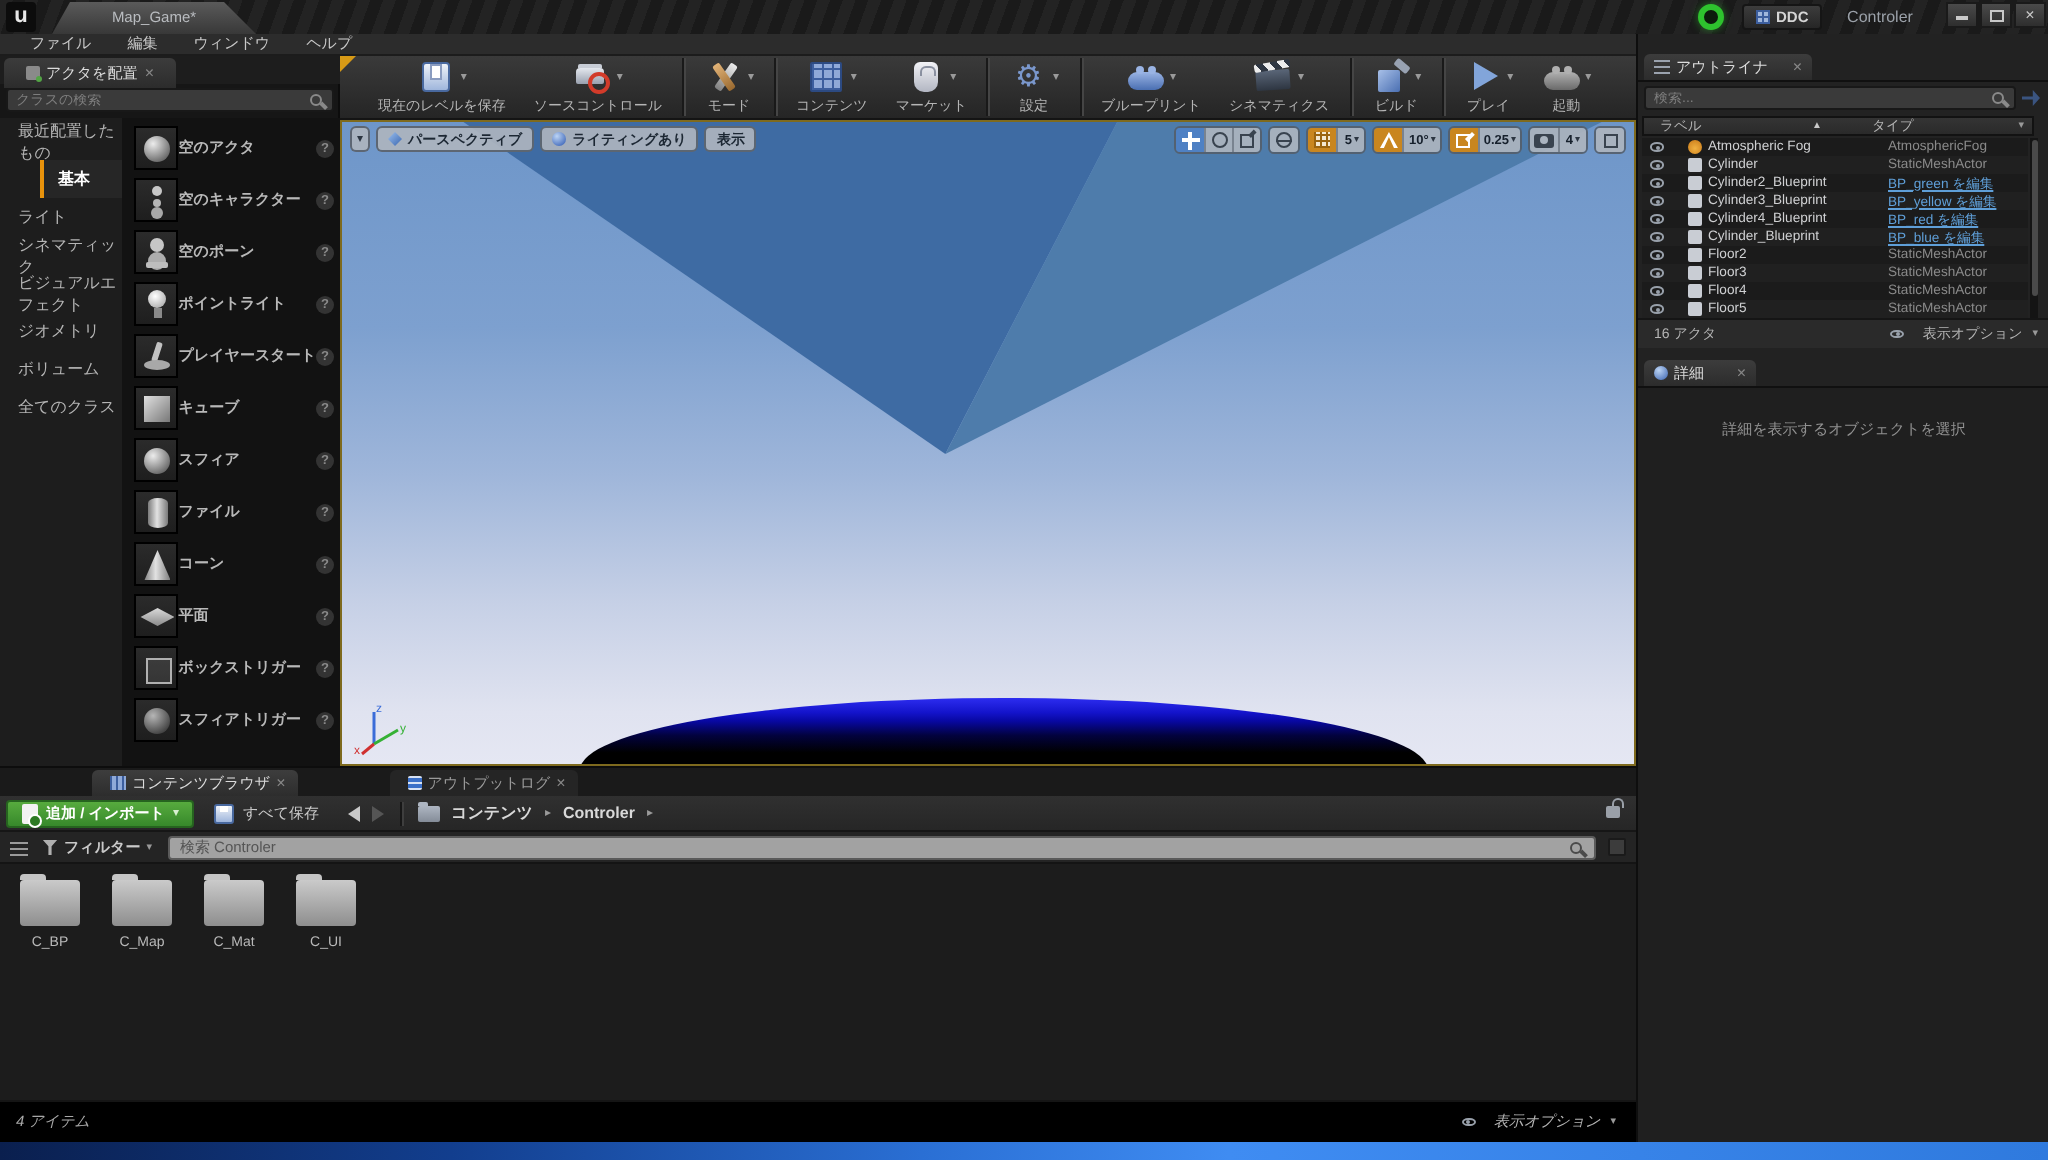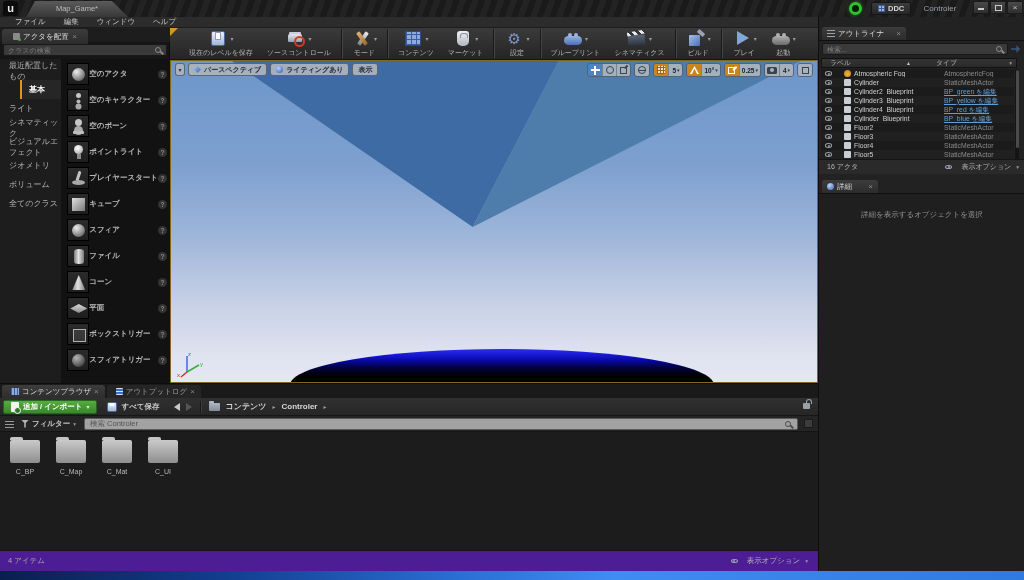--- a/index.html
+++ b/index.html
@@ -204,33 +204,33 @@
   .opt-group { display:flex; align-items:center; gap:5px; padding-right:6px; color:#b5b5b5; }
   .opt-caret { font-size:5.5px; color:#9a9a9a; }
   .dt-line { position:absolute; left:0; top:176px; width:206px; height:1px; background:#101010; }
   .dt-body { position:absolute; left:0; top:177px; width:206px; height:377px; background:#1f1f1f; }
   .dt-msg { position:absolute; left:0; top:193px; width:206px; text-align:center; color:#919191; font-size:7.5px; }
 
   
   .cbrowser { position:absolute; left:0; top:383px; width:818px; height:188px; background:#1f1f1f; border-top:1px solid #0d0d0d; }
   .cb-tabs { position:absolute; left:0; top:0; width:818px; height:14px; background:#1a1a1a; display:flex; gap:2px; padding:1px 0 0 2px; }
   .cb-tab { height:13px; display:flex; align-items:center; gap:3px; padding:0 6px; font-size:7.5px; color:#9a9a9a;
-    background:#252525; border-radius:3px 3px 0 0; }
+    background:#252525; border-radius:3px 3px 0 0;margin-left:44px; }
   .cb-tab[data-active="true"] { background:linear-gradient(#3d3d3d,#2d2d2d); color:#dcdcdc; }
   .ic-cb { width:8px; height:7px; background:#8fa9d8; background-image:repeating-linear-gradient(90deg,#3c5e9e 0 1px,transparent 1px 3px); }
   .ic-log { width:7px; height:7px; background:#3a6fc8; background-image:repeating-linear-gradient(0deg,rgba(255,255,255,.8) 0 1px,transparent 1px 3px); border-radius:1px; }
   .cb-toolbar { position:absolute; left:0; top:14px; width:818px; height:18px; background:linear-gradient(#303030,#262626);
     border-bottom:1px solid #161616; display:flex; align-items:center; padding-left:3px; }
   .addimp-btn { height:14px; display:flex; align-items:center; gap:4px; padding:0 7px;
     background:linear-gradient(#57ab3e,#37892b); border:1px solid #26641f; border-radius:2px;
     color:#fff; font-size:7.5px; font-weight:bold; }
   .ic-addfile { width:8px; height:10px; background:#f2f2f2; border-radius:1px; position:relative; }
   .ic-addfile::after { content:""; position:absolute; right:-2px; bottom:-2px; width:5px; height:5px; border-radius:50%; background:#2d7a24; border:1px solid #fff; }
   .addimp-caret { color:#d8f0d0; font-size:6px; }
-  .saveall-btn { display:flex; gap:4px; margin-left:10px; color:#c9c9c9; font-size:7.5px; font-weight:bold; }
+  .saveall-btn { display:flex; gap:4px; margin-left:10px; color:#c9c9c9; font-size:7.5px; font-weight:normal; }
   .ic-floppy { width:10px; height:10px; background:linear-gradient(#eef2f8,#9fb6dc); border:1px solid #49699f; border-radius:1.5px; position:relative; }
   .ic-floppy::after { content:""; position:absolute; left:2px; right:2px; top:0; height:3px; background:#fff; }
   .nav-arrows { display:flex; align-items:center; gap:6px; margin-left:14px; }
   .arr-back { width:0; height:0; border-right:6px solid #c9c9c9; border-top:4px solid transparent; border-bottom:4px solid transparent; }
   .arr-fwd { width:0; height:0; border-left:6px solid #555; border-top:4px solid transparent; border-bottom:4px solid transparent; }
   .cb-sep { width:1px; height:12px; background:#171717; box-shadow:1px 0 0 #3e3e3e; margin:0 8px; }
   .ic-folder-sm { width:11px; height:8px; background:linear-gradient(#aeb6c2,#848c98); border-radius:1px; position:relative; }
   .ic-folder-sm::before { content:""; position:absolute; left:0; top:-2px; width:5px; height:2px; background:#aeb6c2; border-radius:1px 1px 0 0; }
   .crumb { color:#d8d8d8; font-size:8px; font-weight:bold; margin-left:6px; }
   .crumb-sep { color:#9a9a9a; font-size:6px; margin-left:6px; }
@@ -245,22 +245,22 @@
   .cb-search input { flex:1; background:transparent; border:none; outline:none; color:#3a3a3a; font-size:7.5px; padding:0 5px; font-family:inherit; }
   .cb-search input::placeholder { color:#555; }
   .mag-dark { width:6px; height:6px; border:1.5px solid #4a4a4a; border-radius:50%; position:relative; margin-right:6px; flex:none; }
   .mag-dark::after { content:""; position:absolute; left:4px; top:4px; width:4px; height:1.5px; background:#4a4a4a; transform:rotate(45deg); }
   .ic-savesearch { width:9px; height:9px; background:#3c3c3c; border:1px solid #1a1a1a; border-radius:1px; margin-right:5px; }
   .cb-files { position:absolute; left:0; top:48px; width:818px; height:118px; background:#1c1c1c; display:flex; padding:8px 0 0 6px; gap:8px; }
   .folder-item { width:38px; display:flex; flex-direction:column; align-items:center; gap:5px; }
   .folder-icon { width:30px; height:23px; background:linear-gradient(#cacaca,#8e8e8e); border-radius:2px; position:relative; }
   .folder-icon::before { content:""; position:absolute; left:0; top:-3px; width:13px; height:3px; background:#c4c4c4; border-radius:2px 2px 0 0; }
   .folder-label { color:#b9b9b9; font-size:7px; }
-  .cb-status { position:absolute; left:0; top:166px; width:818px; height:21px; background:#4c1d95; border-top:1px solid #151515;
-    display:flex; align-items:center; color:#a8a8a8; font-size:7.5px; }
+  .cb-status { position:absolute; left:0; top:166px; width:818px; height:21px; background:#000000; border-top:1px solid #151515;
+    display:flex; align-items:center; color:#a8a8a8; font-size:7.5px;font-style:italic; }
   .cb-status .count { padding-left:8px; flex:1; }
   .cb-status .opt-group { padding-right:10px; }
 
   
   .bottombar { position:absolute; left:0; top:571px; width:1024px; height:9px;
     background:linear-gradient(90deg,#0a1f4e 0%,#123e8e 22%,#2a6fd4 45%,#3f8cf2 60%,#2f7ade 100%); }
 </style>
 </head>
 <body>
 

